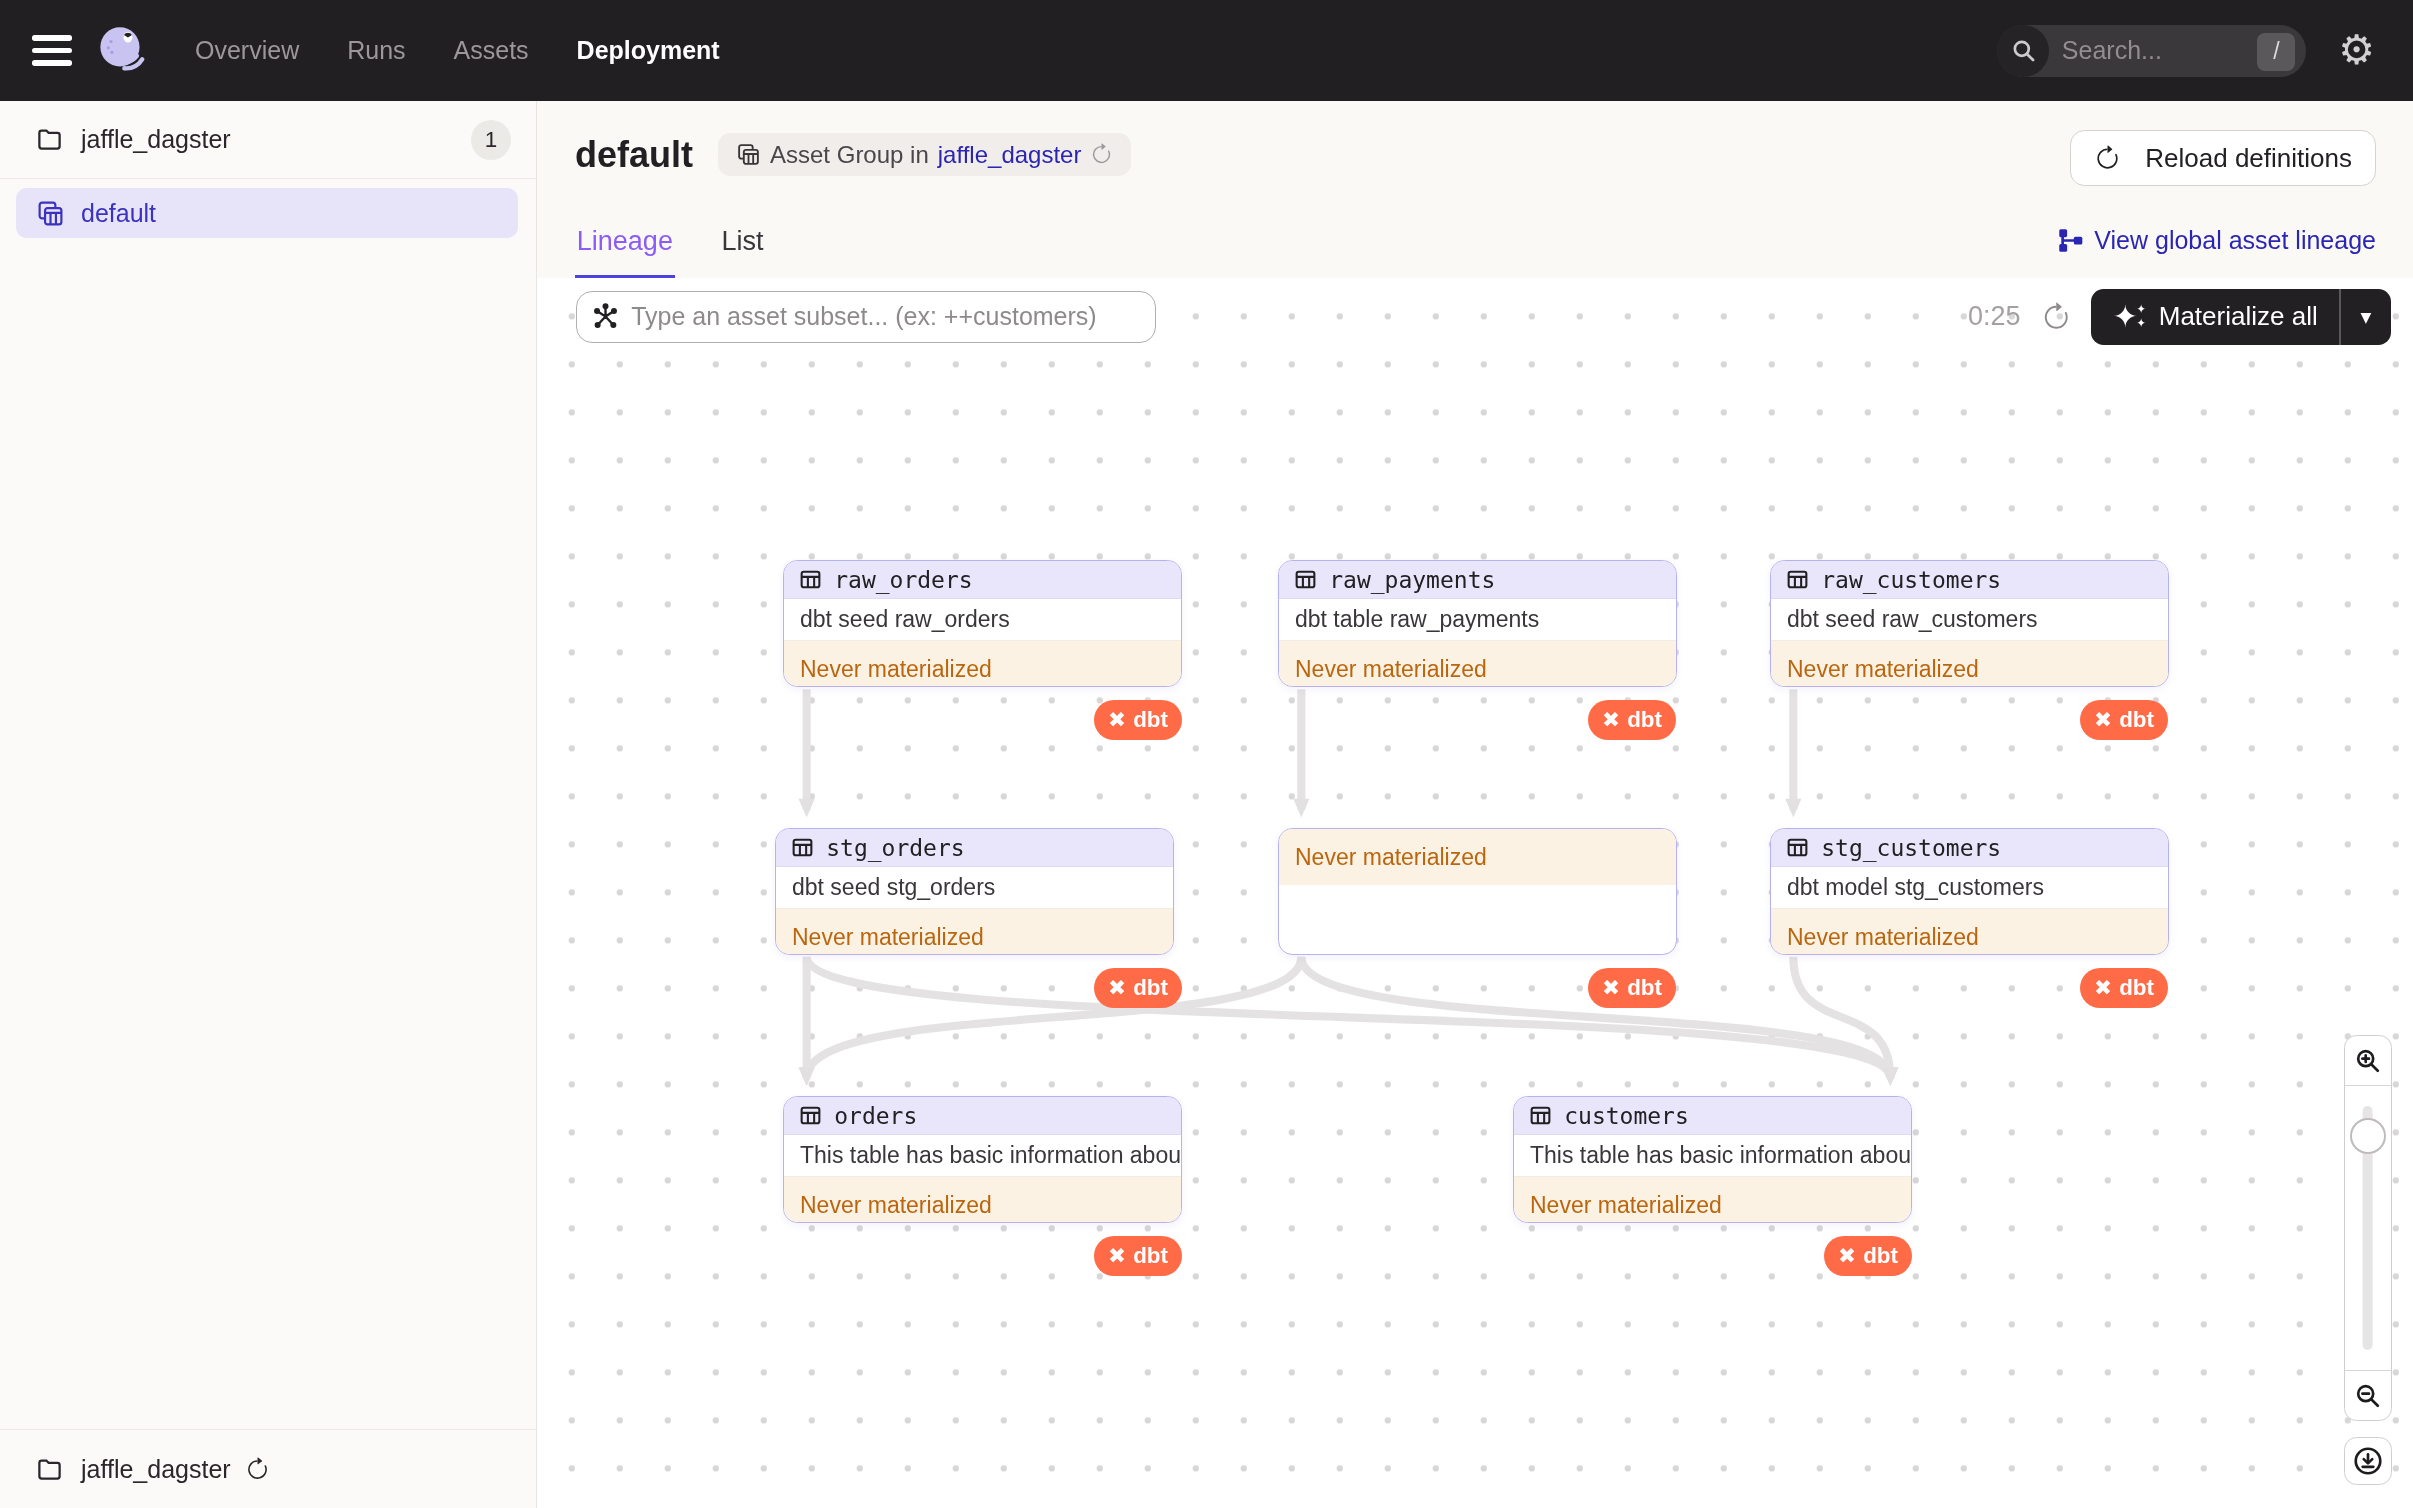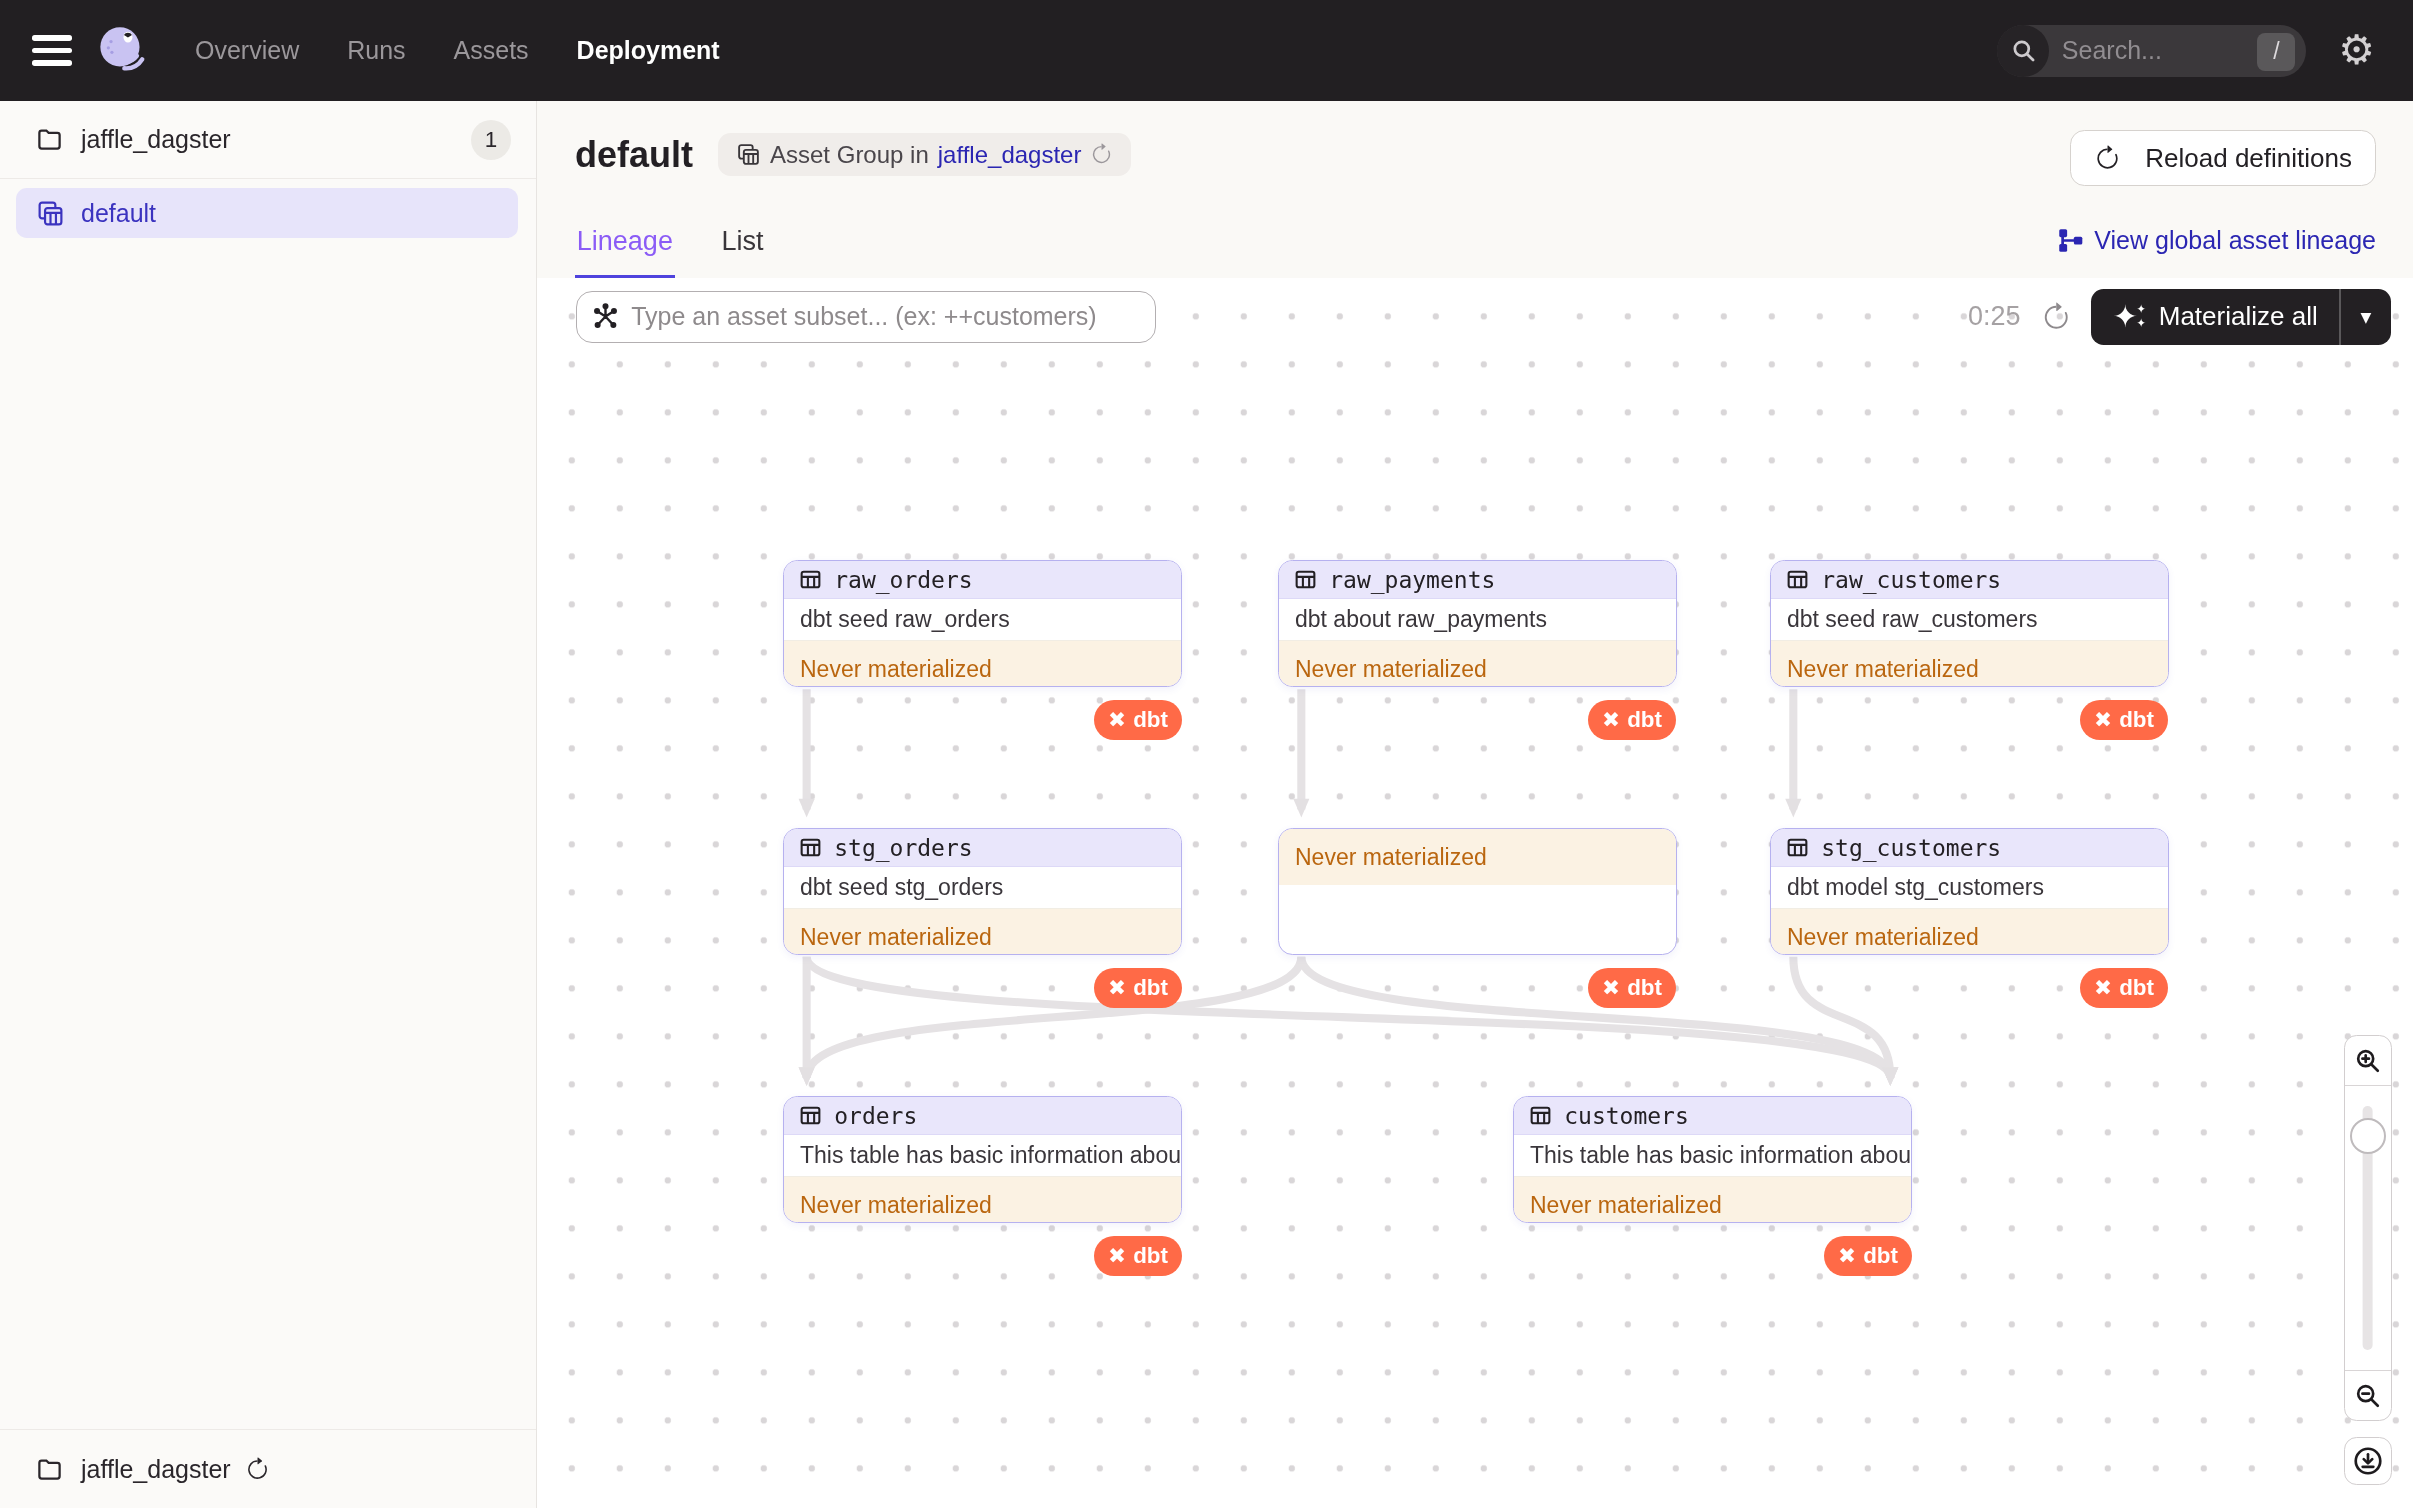--- a/index.html
+++ b/index.html
@@ -282,21 +282,21 @@
         <span class="dbt-t">dbt</span>
       </div>
       <div class="asset-node" style="left: 741px; top: 282px;">
         <div class="an-header">
           <svg class="icon" width="25" height="25" viewBox="0 0 24 24" fill="none" stroke="#232024" stroke-width="2">
             <rect x="3.5" y="4.5" width="17" height="15" rx="2"></rect>
             <path d="M3.5 9.5h17M9.5 9.5v10M15.5 9.5v10"></path>
           </svg>
           <span class="an-name">raw_payments</span>
         </div>
-        <div class="an-desc">dbt about raw_payments</div>
+        <div class="an-desc">dbt table raw_payments</div>
         <div class="an-status">Never materialized</div>
       </div>
       <div class="dbt-badge" style="left: 1051px; top: 422px;">
         <span class="dbt-x">✖</span>
         <span class="dbt-t">dbt</span>
       </div>
       <div class="asset-node" style="left: 1233px; top: 282px;">
         <div class="an-header">
           <svg class="icon" width="25" height="25" viewBox="0 0 24 24" fill="none" stroke="#232024" stroke-width="2">
             <rect x="3.5" y="4.5" width="17" height="15" rx="2"></rect>
@@ -304,21 +304,21 @@
           </svg>
           <span class="an-name">raw_customers</span>
         </div>
         <div class="an-desc">dbt seed raw_customers</div>
         <div class="an-status">Never materialized</div>
       </div>
       <div class="dbt-badge" style="left: 1543px; top: 422px;">
         <span class="dbt-x">✖</span>
         <span class="dbt-t">dbt</span>
       </div>
-      <div class="asset-node" style="left: 246px; top: 550px;">
+      <div class="asset-node" style="left: 238px; top: 550px;">
         <div class="an-header">
           <svg class="icon" width="25" height="25" viewBox="0 0 24 24" fill="none" stroke="#232024" stroke-width="2">
             <rect x="3.5" y="4.5" width="17" height="15" rx="2"></rect>
             <path d="M3.5 9.5h17M9.5 9.5v10M15.5 9.5v10"></path>
           </svg>
           <span class="an-name">stg_orders</span>
         </div>
         <div class="an-desc">dbt seed stg_orders</div>
         <div class="an-status">Never materialized</div>
       </div>

